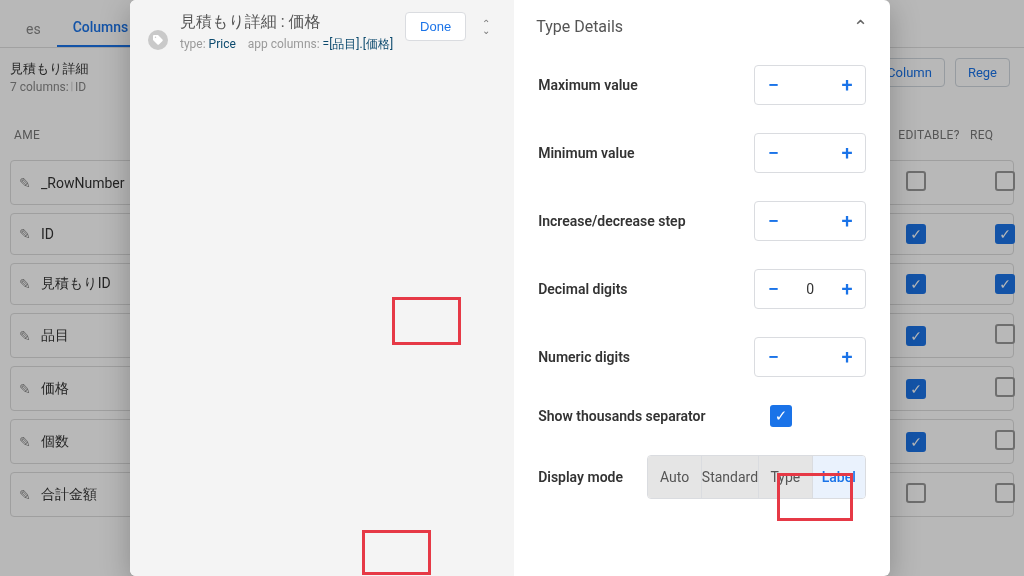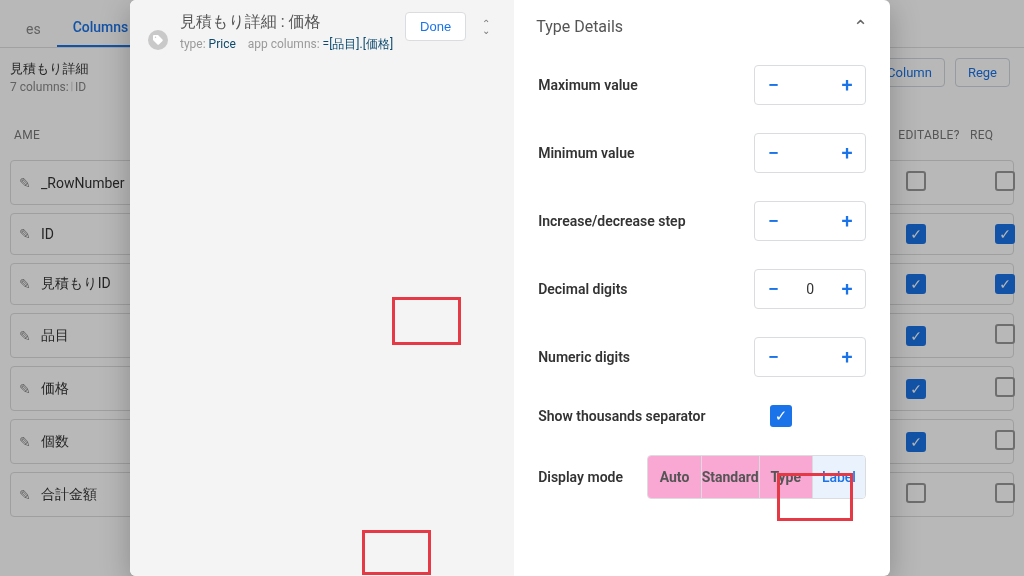--- a/index.html
+++ b/index.html
@@ -157,23 +157,22 @@
       display: flex; align-items: center; justify-content: center;
       color: #fff; font-size: 15px; cursor: pointer;
     }
     .chk-blue::after { content: "✓"; }
     .seg-group {
       display: flex; border: 1px solid #dadce0; border-radius: 4px;
       overflow: hidden; width: 492px; height: 44px;
     }
     .seg {
       flex: 1; display: flex; align-items: center; justify-content: center;
-      font-size: 14px; color: #555; cursor: pointer; background: #f9a8d4;
+      font-size: 14px; color: #555; cursor: pointer; background: #e5e5e5;
       border-right: 1px solid #dadce0;
-      font-weight: bold;
     }
     .seg:last-child { border-right: none; }
     .seg.active { background: #eaf2fd; color: #1a73e8; font-weight: 500; }
     .red-box {
       position: absolute; border: 3px solid #e63946;
       pointer-events: none; z-index: 10;
     }
     .red1 { left: 392px; top: 297px; width: 69px; height: 48px; }
     .red2 { left: 777px; top: 473px; width: 76px; height: 48px; }
     .red3 { left: 362px; top: 530px; width: 69px; height: 45px; }

